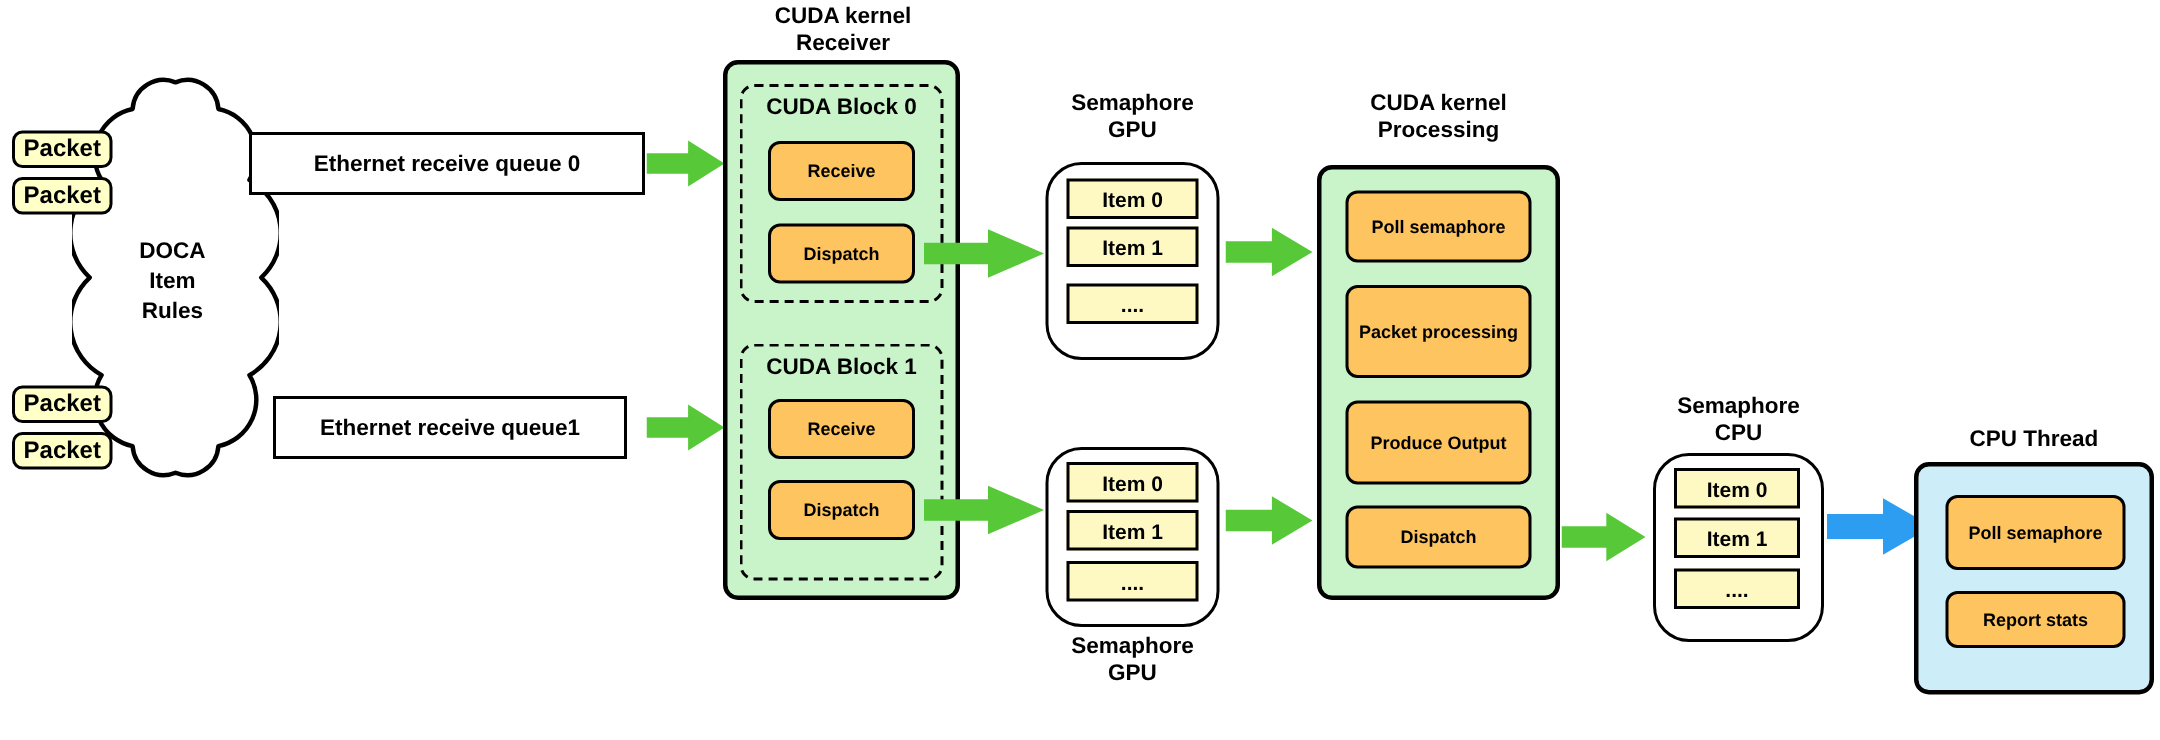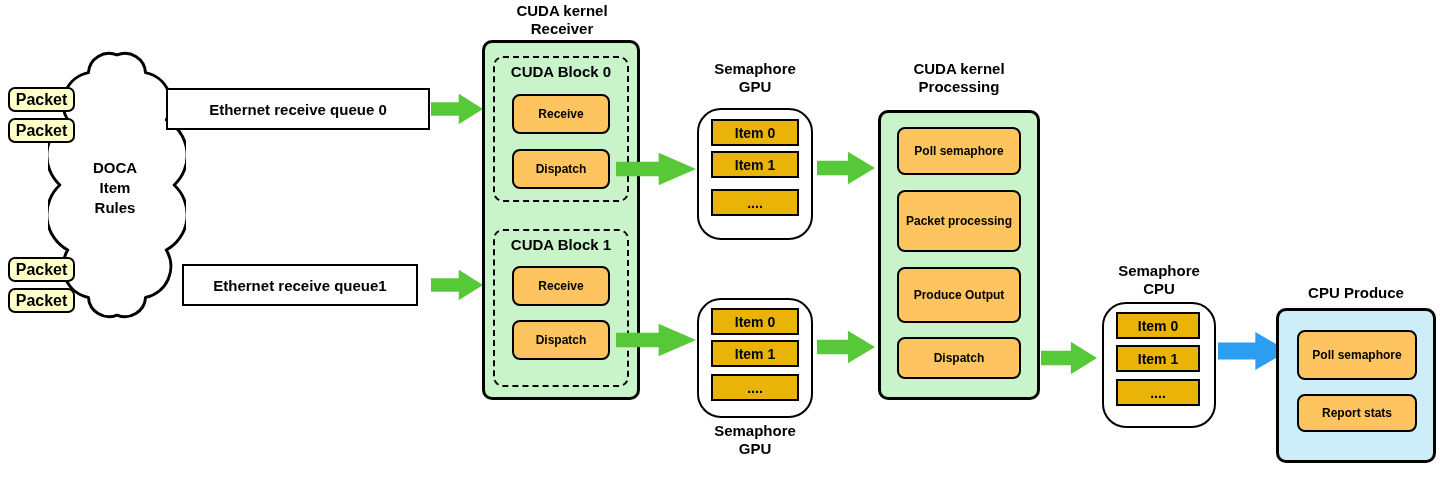--- a/index.html
+++ b/index.html
@@ -23,21 +23,21 @@
   .blue-box  { background:var(--blue-fill,#cdeef9); }
 
   .dashed-box { position:absolute; border:2.5px dashed #000; border-radius:10px;
                 font-size:15px; text-align:center; padding-top:5px; }
 
   .step { position:absolute; background:var(--orange-fill,#fdc45f); border:2px solid #000; border-radius:8px;
           font-size:12px; line-height:19px; display:flex; align-items:center; justify-content:center;
           text-align:center; padding:2px; }
 
   .sem { position:absolute; background:#fff; border:2.5px solid #000; border-radius:24px; }
-  .item { position:absolute; background:#eab308; border:2px solid #000; font-size:14px;
+  .item { position:absolute; background:#fef9c3; border:2px solid #000; font-size:14px;
           display:flex; align-items:center; justify-content:center; }
 
   .title { position:absolute; font-size:15px; line-height:18px; text-align:center; }
   .title span { display:block; }
 
   .arrow { position:absolute; }
   .arrow.green polygon { fill:var(--arrow-green,#57c939); }
   .arrow.blue  polygon { fill:var(--arrow-blue,#2d9df2); }
 </style>
 </head>
@@ -144,19 +144,19 @@
   <div class="sem" style="left:1102px;top:302px;width:114px;height:126px"></div>
   <div class="item" style="left:1116px;top:312px;width:84px;height:27px">Item 0</div>
   <div class="item" style="left:1116px;top:345px;width:84px;height:27px">Item 1</div>
   <div class="item" style="left:1116px;top:379px;width:84px;height:27px">....</div>
 
   <svg class="arrow blue" style="left:1218px;top:330px;width:70px;height:42px" viewBox="0 0 60 40" preserveAspectRatio="none">
       <polygon points="0,12 32,12 32,2 60,20 32,38 32,28 0,28"></polygon>
     </svg>
 
   <div class="title" style="left:1277px;top:284px;width:158px">
-    <span>CPU Produce</span>
+    <span>CPU Thread</span>
   </div>
   <div class="bigbox blue-box" style="left:1276px;top:308px;width:160px;height:155px"></div>
   <div class="step" style="left:1297px;top:330px;width:120px;height:50px">Poll semaphore</div>
   <div class="step" style="left:1297px;top:394px;width:120px;height:38px">Report stats</div>
 
 </div>
 
 </body></html>

